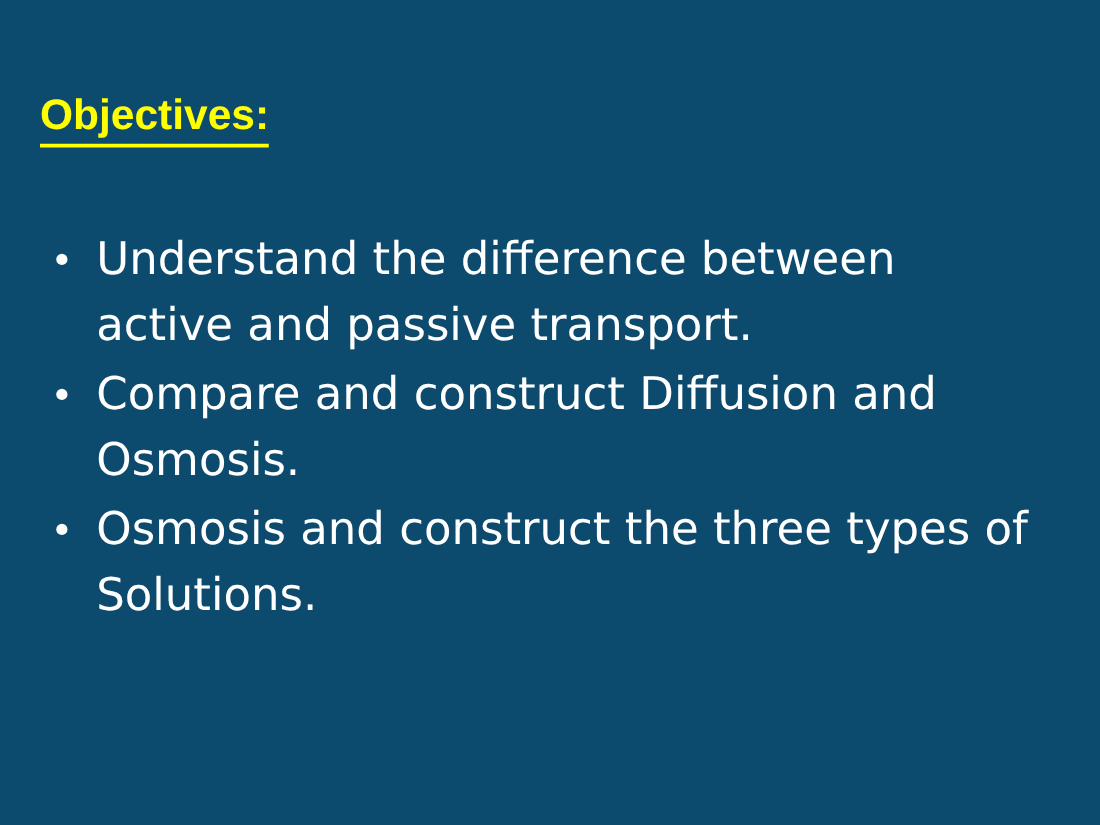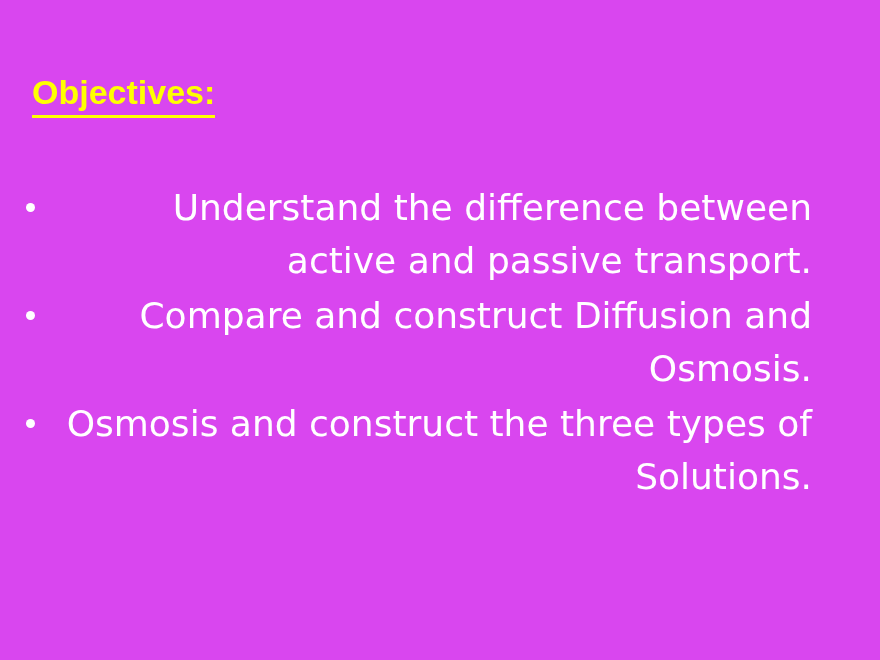--- a/index.html
+++ b/index.html
@@ -10,21 +10,21 @@
     width: 880px;
     height: 660px;
     overflow: hidden;
     font-family: "DejaVu Sans", sans-serif;
   }
 
   #slide {
     position: relative;
     width: 880px;
     height: 660px;
-    background: #d946ef;
+    background: #0c4a6e;
     box-sizing: border-box;
   }
 
   
   #title-block {
     position: absolute;
     left: 32px;
     top: 72px;
     width: 800px;
   }
@@ -39,27 +39,26 @@
     line-height: 40px;
     color: #ffff00;
     border-bottom: 3px solid #ffff00;
     letter-spacing: 0px;
     white-space: nowrap;
   }
 
   
   #bullet-list {
     position: absolute;
-    left: 22px;
+    left: 41px;
     top: 181px;
     width: 790px;
     margin: 0;
     padding: 0;
     list-style: none;
-    text-align: right;
   }
 
   .bullet-item {
     position: relative;
     padding-left: 36px;
     margin: 0 0 2px 0;
     font-family: "DejaVu Sans", sans-serif;
     font-size: 36px;
     line-height: 53px;
     color: #ffffff;

